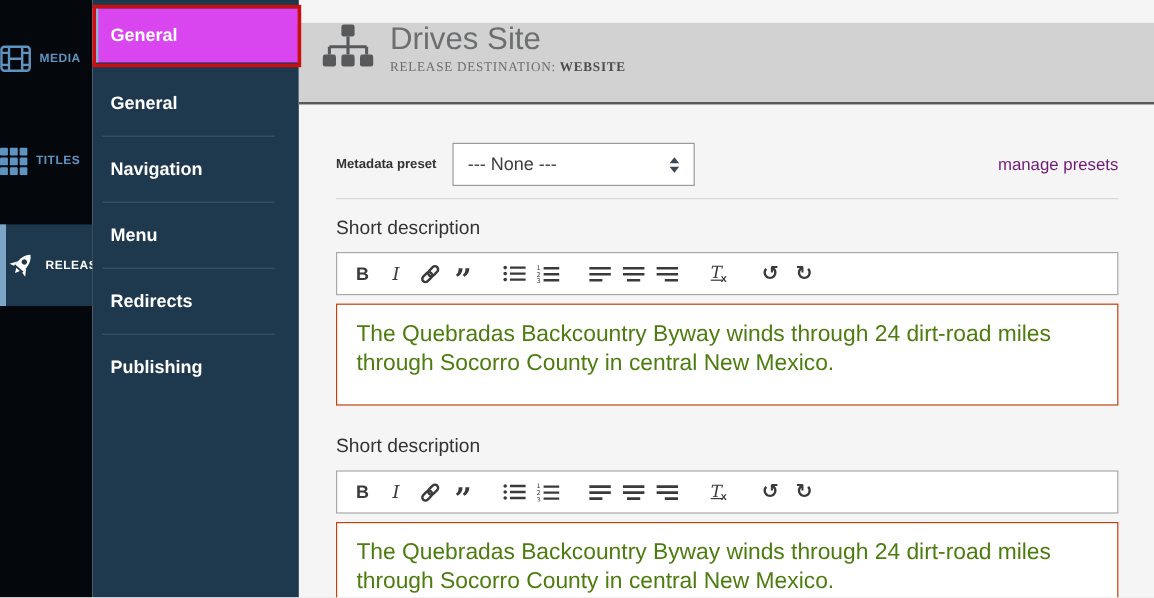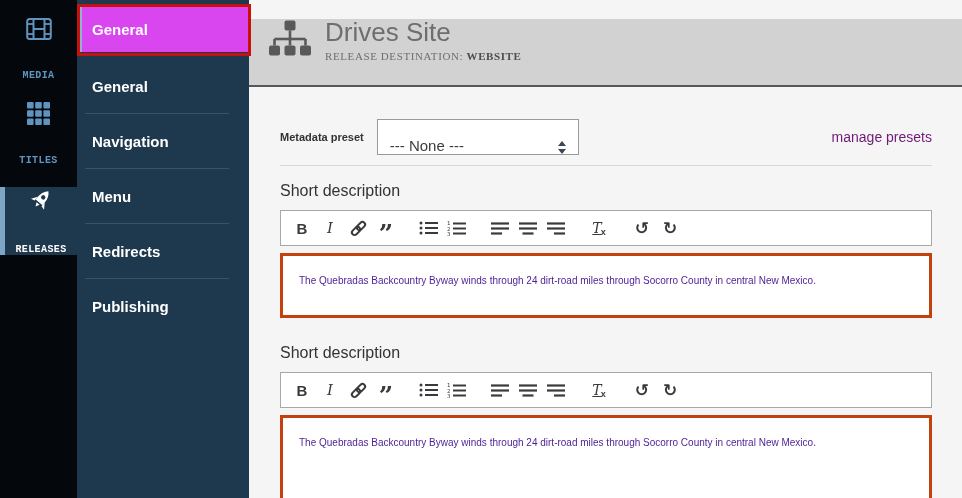--- a/index.html
+++ b/index.html
@@ -2,21 +2,21 @@
 <html><head>
 <meta charset="utf-8">
 <style>
   * { margin:0; padding:0; box-sizing:border-box; }
   html,body { background:#e8e8e8; }
   body { font-family:"Liberation Sans", sans-serif; }
   .app { position:relative; width:962px; height:498px; display:flex; overflow:hidden; background:#f5f5f5; }
 
   
   .primary-sidebar { width:77px; flex:0 0 77px; background:#04080c; padding-top:17px; }
-  .p-item { height:64px; margin-bottom:21px; display:flex; flex-direction:column; align-items:center; justify-content:space-between; gap:7px; cursor:pointer;font-family:Liberation Mono, monospace; }
+  .p-item { height:64px; margin-bottom:21px; display:flex; flex-direction:row; align-items:center; justify-content:flex-start; gap:7px; cursor:pointer; }
   .p-item .plabel { font-size:10px; font-weight:bold; color:#6094c0; letter-spacing:.4px; }
   .p-item.active { background:#1e384e; border-left:5px solid #7ca6c8; height:68px; }
   .p-item.active .plabel { color:#ffffff; }
 
   
   .secondary-sidebar { width:172px; flex:0 0 172px; background:#1e384e; padding-top:7px; }
   .s-item { height:54px; display:flex; align-items:center; padding-left:15px; color:#fff; font-weight:bold; font-size:15px; cursor:pointer; }
   .s-item.active { height:45px; background:#d946ef; border-left:5px solid #8fb3d1; padding-left:10px; margin-bottom:7px; }
   .s-div { height:1px; background:#3c5269; margin:0 20px 0 8px; }
 
@@ -27,42 +27,42 @@
   .page-header { height:68px; flex:0 0 68px; background:#d2d2d2; border-bottom:2px solid #57585a; display:flex; align-items:flex-start; padding-left:19px;margin-top:19px; }
   .hdr-icon { margin-right:13px; flex:0 0 auto; }
   .hdr-title { font-size:26px; color:#6d6e70; line-height:1.05; }
   .hdr-sub { font-size:11px; color:#6d6e70; letter-spacing:.6px; margin-top:4px;font-family:Liberation Serif, serif; }
   .hdr-sub .dest { font-weight:bold; color:#4c4d4f; }
 
   .content { padding:32px 30px 0 31px; }
 
   .preset-row { display:flex; align-items:center; height:36px; }
   .preset-label { font-size:11px; font-weight:bold; color:#333; margin-right:13px; }
-  .select { width:202px; height:36px; background:#fff; border:1px solid #9a9a9a; display:flex; align-items:flex-end; justify-content:space-between; padding:0 12px; font-size:15px; color:#3d3d3d; cursor:pointer; }
+  .select { width:202px; height:36px; background:#fff; border:1px solid #9a9a9a; display:flex; align-items:center; justify-content:space-between; padding:0 12px; font-size:15px; color:#3d3d3d; cursor:pointer; }
   .carets { display:flex; flex-direction:column; gap:3px; align-items:center; }
   .caret-up { width:0; height:0; border-left:4.5px solid transparent; border-right:4.5px solid transparent; border-bottom:5px solid #3c4657; }
   .caret-down { width:0; height:0; border-left:4.5px solid transparent; border-right:4.5px solid transparent; border-top:5px solid #3c4657; }
   .manage-link { margin-left:auto; color:#701a75; font-size:14px; text-decoration:none; cursor:pointer; }
 
   .divider { height:1px; background:#d8d8d8; margin:10px 0 16px; }
 
   .section { margin-bottom:26px; }
   .section-heading { font-size:16px; font-weight:normal; color:#333; margin-bottom:10px; }
 
   .editor-toolbar { height:36px; background:#fff; border:1px solid #a8a8a8; display:flex; align-items:center; padding:0 7px; }
   .tb-btn { width:28px; height:28px; display:flex; align-items:center; justify-content:center; background:none; border:none; cursor:pointer; color:#3a3a3a; padding:0; }
   .tb-gap { width:15px; flex:0 0 15px; }
   .g-bold { font-size:15px; font-weight:bold; font-family:"Liberation Sans",sans-serif; }
   .g-italic { font-size:15px; font-style:italic; font-family:"DejaVu Serif",serif; }
   .g-quote { font-family:"DejaVu Serif",serif; font-size:25px; font-weight:bold; display:block; transform:translateY(5px); }
   .g-undo,.g-redo { font-family:"DejaVu Sans",sans-serif; font-size:17px; font-weight:bold; }
   .g-clearT { font-family:"DejaVu Serif",serif; font-style:italic; font-size:14px; text-decoration:underline; }
   .g-clearX { font-size:9px; font-weight:bold; align-self:flex-end; margin:0 0 5px -1px; }
 
-  .editor-area { background:#fff; border:3px solid #c2410c; margin-top:7px; padding:13px 16px 22px; font-size:10px; line-height:24px; color:#4c1d95; cursor:text; }
+  .editor-area { background:#fff; border:1px solid #c2410c; margin-top:7px; padding:13px 16px 22px; font-size:19px; line-height:24px; color:#4d7c0f; cursor:text; }
   .editor-area.tall { min-height:110px; }
 
   svg { display:block; }
 </style>
 </head>
 <body>
 
 <div class="app">
 
   <nav class="primary-sidebar">

